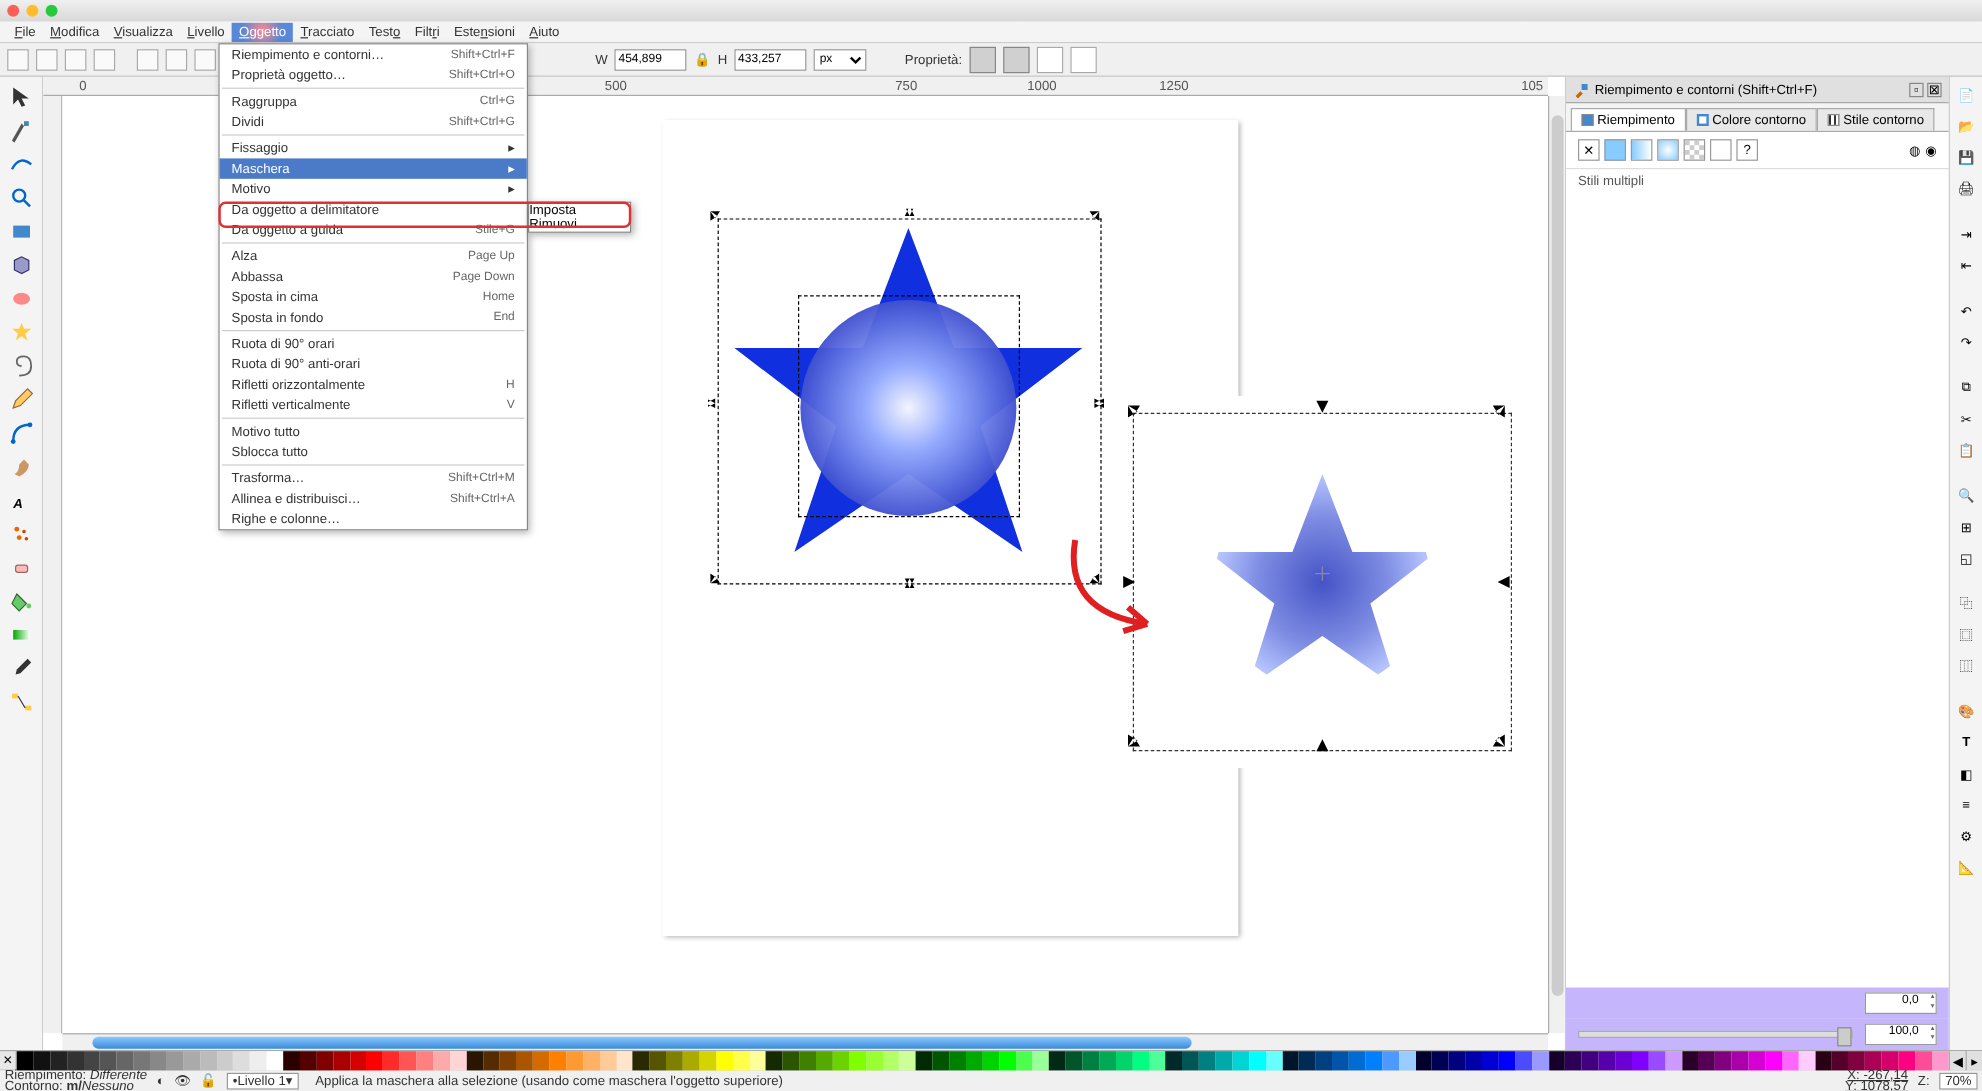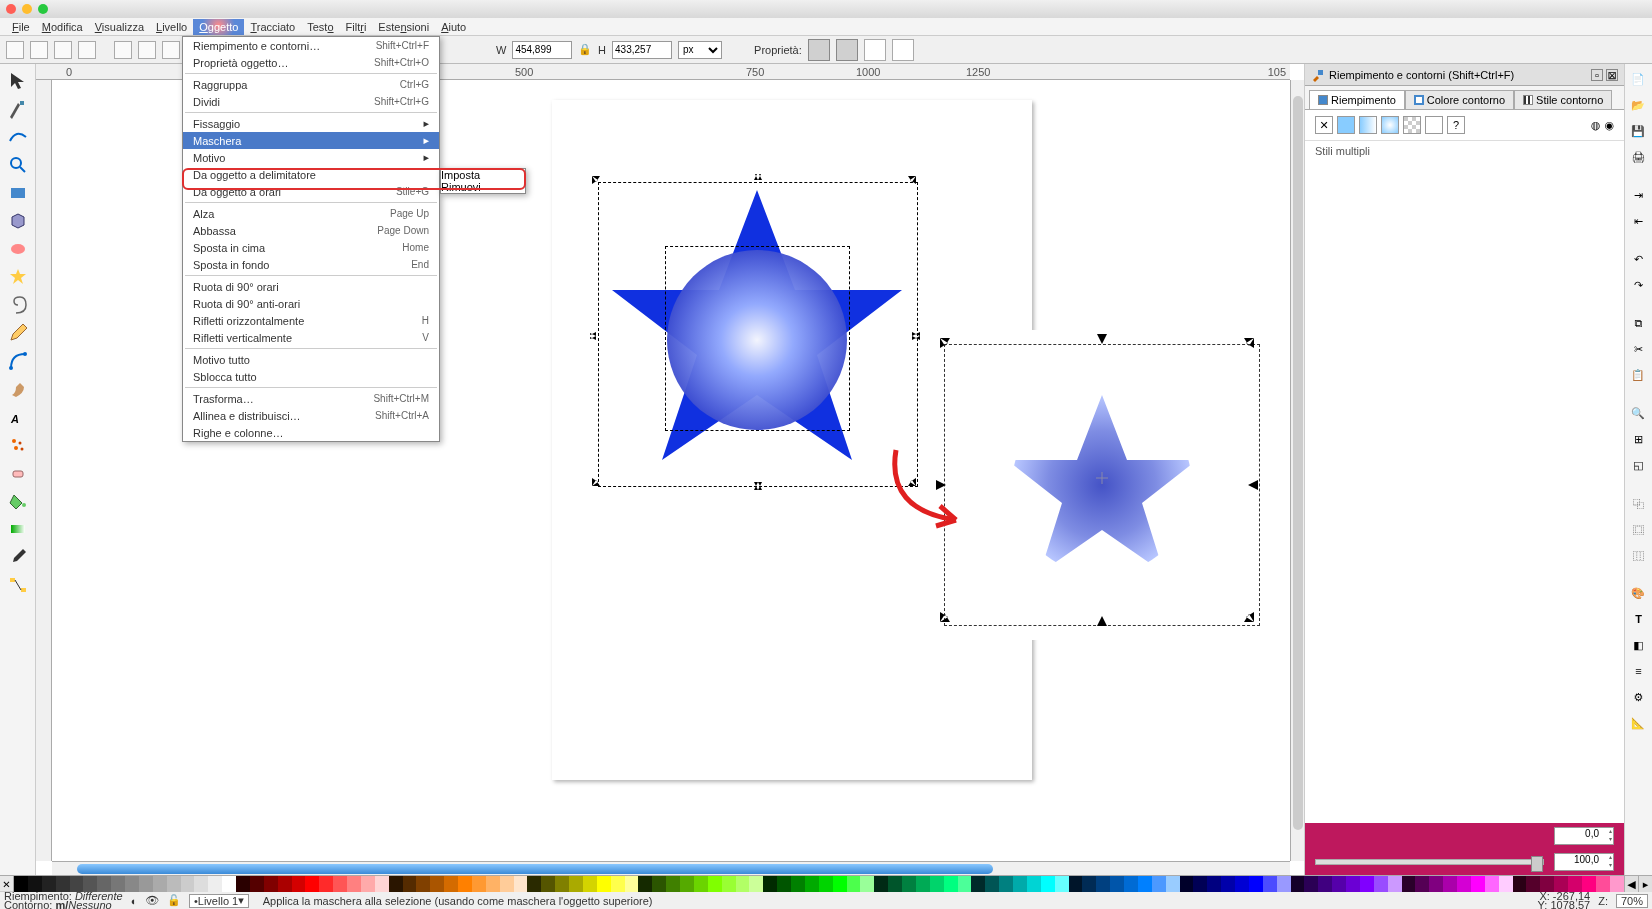--- a/index.html
+++ b/index.html
@@ -43,40 +43,40 @@
 .rightpanel { width:320px; background:#f4f4f4; border-left:1px solid #ccc; display:flex; flex-direction:column; }
 .panelhdr { height:22px; background:#e0e0e0; border-bottom:1px solid #aaa; display:flex; align-items:center; padding:0 6px; font-size:11px; }
 .panelhdr .picn { width:14px; height:14px; margin-right:4px; }
 .tabs { display:flex; padding:4px 4px 0; gap:0; }
 .tab { border:1px solid #aaa; border-bottom:none; padding:3px 8px; background:#e8e8e8; font-size:10px; display:flex; align-items:center; gap:3px; }
 .tab.active { background:#fff; }
 .tabsw { width:10px; height:10px; border:1px solid #888; }
 .fillrow { display:flex; align-items:center; gap:4px; padding:6px 10px; border-top:1px solid #aaa; background:#fff; }
 .fillbtn { width:18px; height:18px; border:1px solid #999; background:#fff; display:flex; align-items:center; justify-content:center; }
 .stilarea { flex:1; background:#fff; padding:4px 10px; border-top:1px solid #ddd; font-size:10px; color:#555; }
-.spinrow { display:flex; justify-content:flex-end; align-items:center; gap:4px; padding:4px 10px; background:#be185d; }
+.spinrow { display:flex; justify-content:flex-end; align-items:center; gap:4px; padding:4px 10px; background:#c4b5fd; }
 .spin { width:60px; height:18px; border:1px solid #999; background:#fff; font-size:10px; text-align:right; padding-right:14px; position:relative; }
 .spin::after { content:'▴\A▾'; white-space:pre; position:absolute; right:1px; top:-1px; font-size:6px; line-height:8px; color:#666; }
 .slider { flex:1; height:6px; background:#ddd; border:1px solid #aaa; margin-right:6px; position:relative; }
 .slider::after { content:''; position:absolute; right:0; top:-4px; width:10px; height:14px; background:#ccc; border:1px solid #888; }
 
 .righttool { width:28px; background:#f4f4f4; border-left:1px solid #ccc; display:flex; flex-direction:column; align-items:center; padding-top:4px; gap:4px; }
 .rtbtn { width:22px; height:22px; display:flex; align-items:center; justify-content:center; }
 
 .palette { height:16px; display:flex; border-top:1px solid #aaa; }
 .palx { width:14px; height:16px; display:flex; align-items:center; justify-content:center; font-size:10px; border-right:1px solid #aaa; }
 .swatches { flex:1; display:flex; }
 .swatch { flex:1; height:16px; }
 .palarrow { width:14px; height:16px; display:flex; align-items:center; justify-content:center; background:#e0e0e0; border-left:1px solid #aaa; }
 
 .status { height:18px; background:#f0f0f0; border-top:1px solid #ccc; display:flex; align-items:center; font-size:9px; color:#333; padding:0 4px; gap:8px; }
 .status .fill-lbl { display:flex; flex-direction:column; line-height:9px; }
 .status .layerbox { border:1px solid #999; padding:0 4px; height:14px; display:flex; align-items:center; background:#fff; }
 .status .hint { flex:1; padding-left:6px; }
-.status .coords { display:flex; flex-direction:column; line-height:9px; text-align:right; }
+.status .coords { display:flex; flex-direction:column; line-height:9px; text-align:right;text-decoration:underline; }
 
 
 .dropdown { position:absolute; left:182px; top:36px; width:258px; background:#fff; border:1px solid #888; box-shadow:2px 2px 6px rgba(0,0,0,0.3); z-index:100; }
 .dropdown .mi { display:flex; align-items:center; padding:2px 10px; font-size:11px; color:#333; height:17px; }
 .dropdown .mi .lbl { flex:1; }
 .dropdown .mi .sc { color:#666; font-size:10px; }
 .dropdown .mi .arr { color:#333; }
 .dropdown .sep { height:1px; background:#ccc; margin:2px 2px; }
 .dropdown .mi.hl { background:#4a7ac8; color:#fff; }
 .dropdown .mi.hl .sc, .dropdown .mi.hl .arr { color:#fff; }
@@ -255,21 +255,21 @@
           <rect x="13" y="13" width="5" height="4" fill="#fc4"></rect>
           <line x1="7" y1="5" x2="13" y2="15" stroke="#333"></line>
         </svg>
       </div>
   </div>
 
   <div class="canvaswrap">
     <div class="hruler">
       <span style="left:30px">0</span>
       <span style="left:210px">250</span>
-      <span style="left:479px">500</span>
+      <span style="left:468px">500</span>
       <span style="left:710px">750</span>
       <span style="left:820px">1000</span>
       <span style="left:930px">1250</span>
       <span style="right:4px">105</span>
     </div>
     <div class="vruler"></div>
     <div class="canvas">
       <div class="page"></div>
 
       <svg class="star" width="320" height="310">
@@ -600,21 +600,21 @@
       <span class="arr">▸</span>
     </div>
     <div class="mi">
       <span class="lbl">Motivo</span>
       <span class="arr">▸</span>
     </div>
     <div class="mi">
       <span class="lbl">Da oggetto a delimitatore</span>
     </div>
     <div class="mi">
-      <span class="lbl">Da oggetto a orari</span>
+      <span class="lbl">Da oggetto a guida</span>
       <span class="sc">Stile+G</span>
     </div>
     <div class="sep"></div>
     <div class="mi">
       <span class="lbl">Alza</span>
       <span class="sc">Page Up</span>
     </div>
     <div class="mi">
       <span class="lbl">Abbassa</span>
       <span class="sc">Page Down</span>

